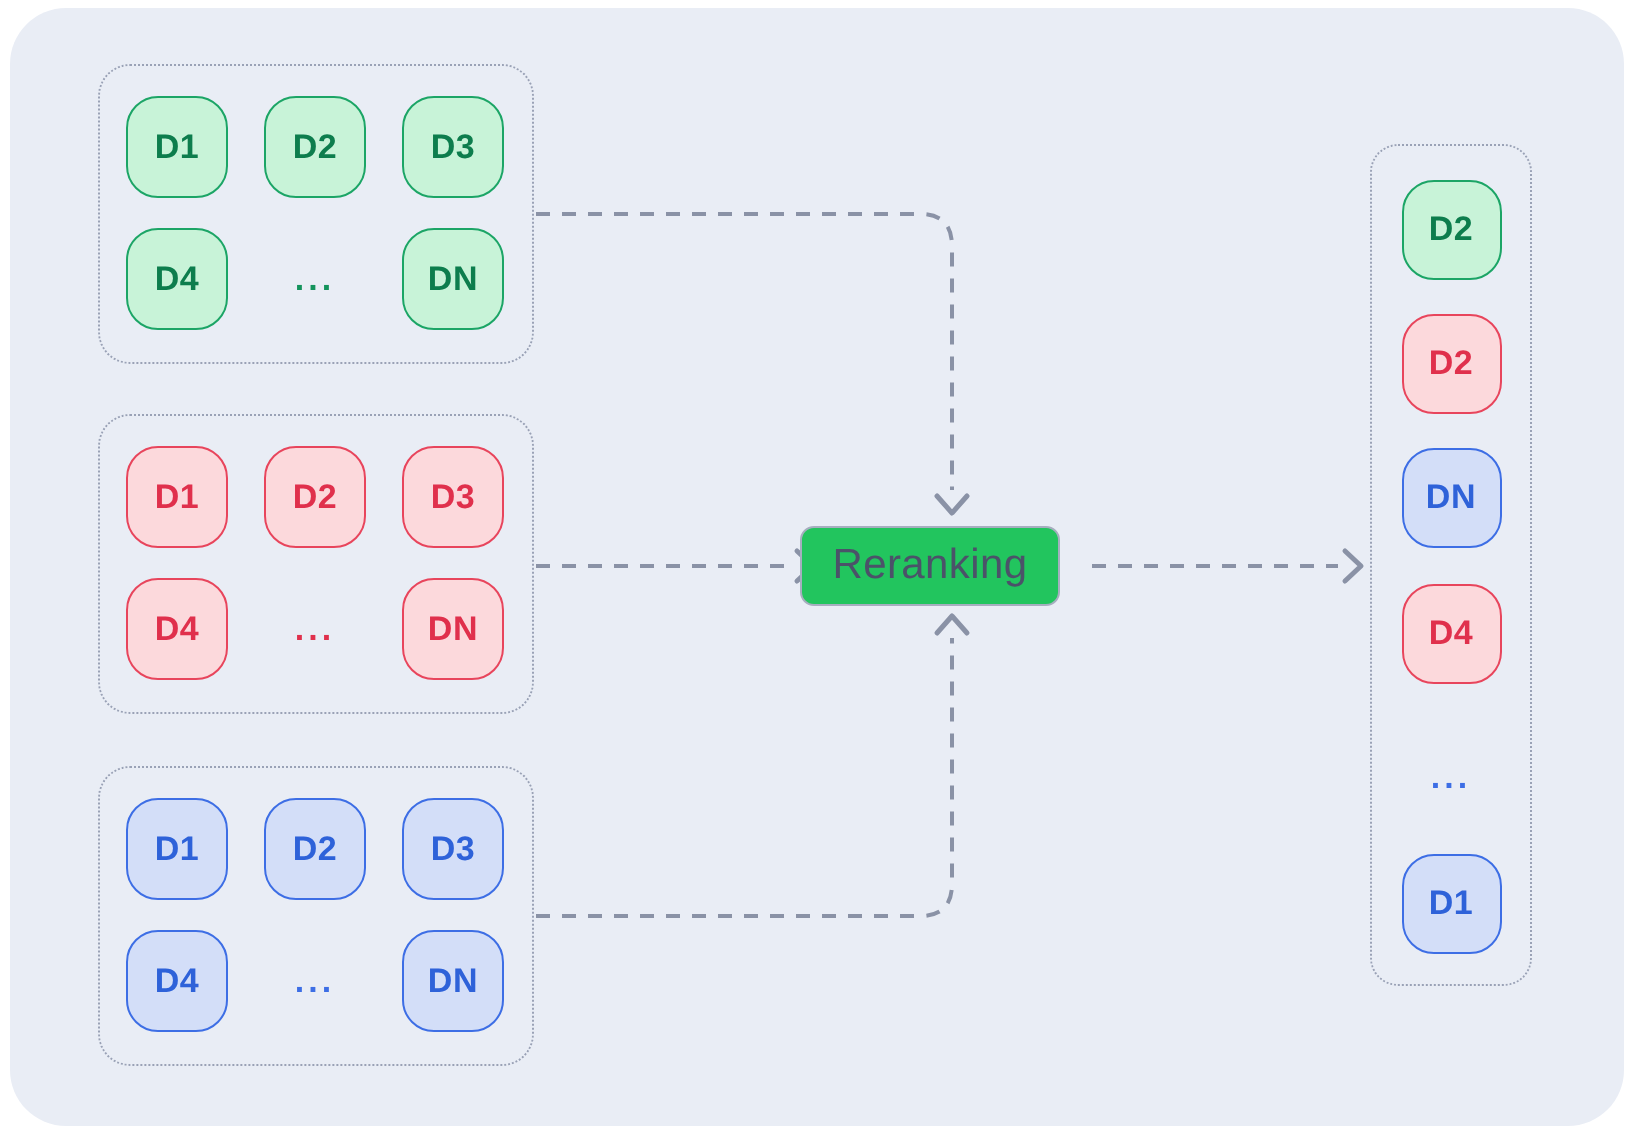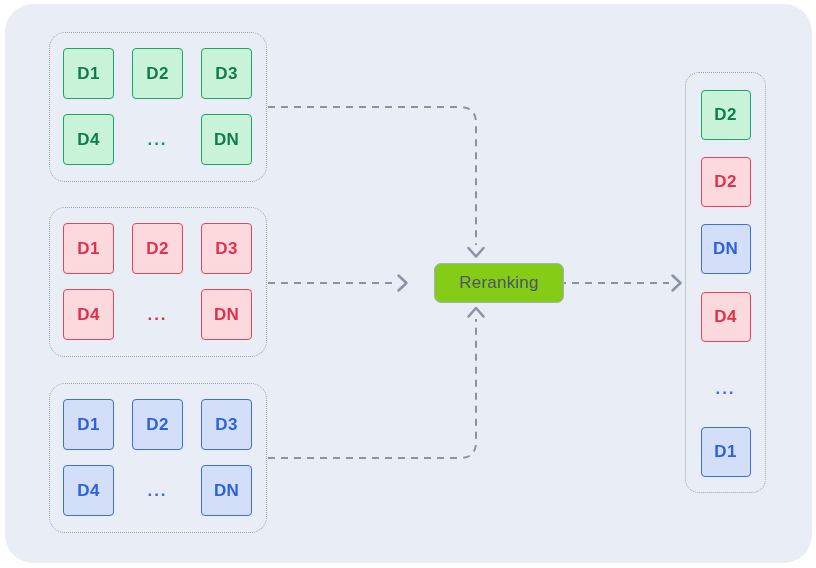--- a/index.html
+++ b/index.html
@@ -17,40 +17,40 @@
     border:1.5px dotted #9aa2b6;border-radius:16px;
     display:grid;grid-template-columns:repeat(3,51px);
     grid-template-rows:repeat(2,51px);
     column-gap:18px;row-gap:15px;padding:15px 13px;
   }
   .group.g1{left:49px;top:32px;}
   .group.g2{left:49px;top:207px;}
   .group.g3{left:49px;top:383px;}
   
   .doc{
-    box-sizing:border-box;border-radius:4px;border:1.5px solid;
+    box-sizing:border-box;border-radius:16px;border:1.5px solid;
     display:flex;align-items:center;justify-content:center;
     font-size:17px;font-weight:600;letter-spacing:.3px;
   }
   .doc.green{background:#c8f3d8;border-color:#1ca566;color:#0d7d4d;}
   .doc.red{background:#fcd9dc;border-color:#e8455c;color:#e0304c;}
   .doc.blue{background:#d3def8;border-color:#3d6ee5;color:#2e62d9;}
   .dots{
     display:flex;align-items:center;justify-content:center;
     font-size:17px;font-weight:700;letter-spacing:2px;
   }
   .dots.green{color:#14935c;}
   .dots.red{color:#e0304c;}
   .dots.blue{color:#3d6ee5;}
   
   .rerank{
-    position:absolute;left:434px;top:263px;width:130px;height:40px;
-    box-sizing:border-box;background:#84cc16;border:1px solid #a6aebf;
+    position:absolute;left:400px;top:263px;width:130px;height:40px;
+    box-sizing:border-box;background:#22c55e;border:1px solid #a6aebf;
     border-radius:7px;display:flex;align-items:center;justify-content:center;
-    font-size:17px;color:#4b5269;font-weight:500;letter-spacing:.2px;
+    font-size:21px;color:#4b5269;font-weight:500;letter-spacing:.2px;
   }
   
   .output{
     position:absolute;left:685px;top:72px;width:81px;height:421px;
     box-sizing:border-box;border:1.5px dotted #9aa2b6;border-radius:14px;
   }
   .output .doc{position:absolute;left:50%;margin-left:-25px;width:50px;height:50px;}
   .output .o1{top:17px;}
   .output .o2{top:84px;}
   .output .o3{top:151px;}

